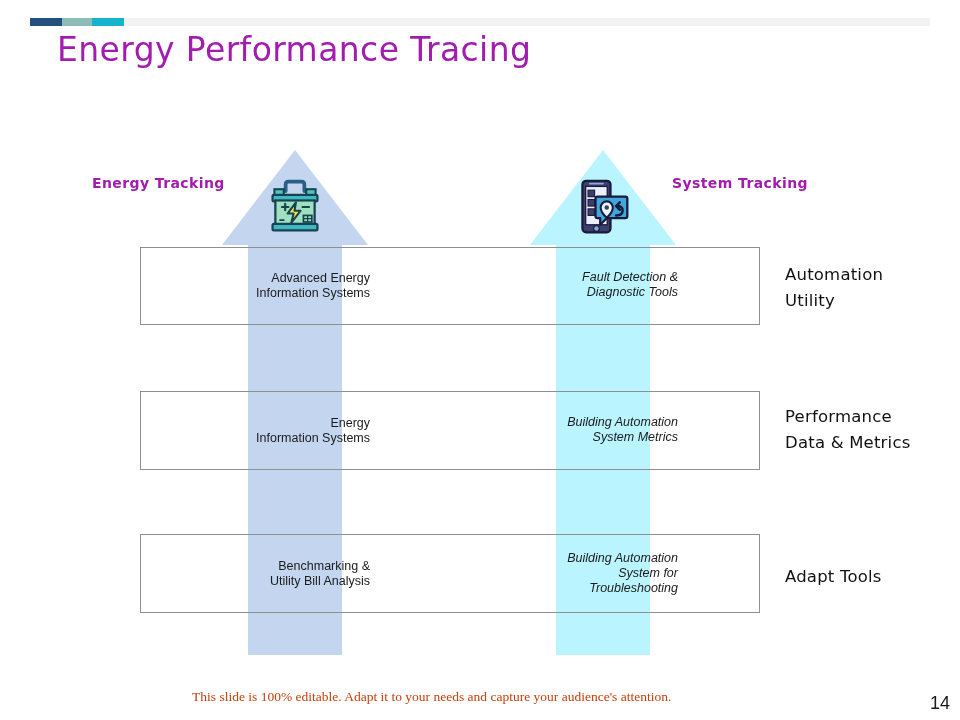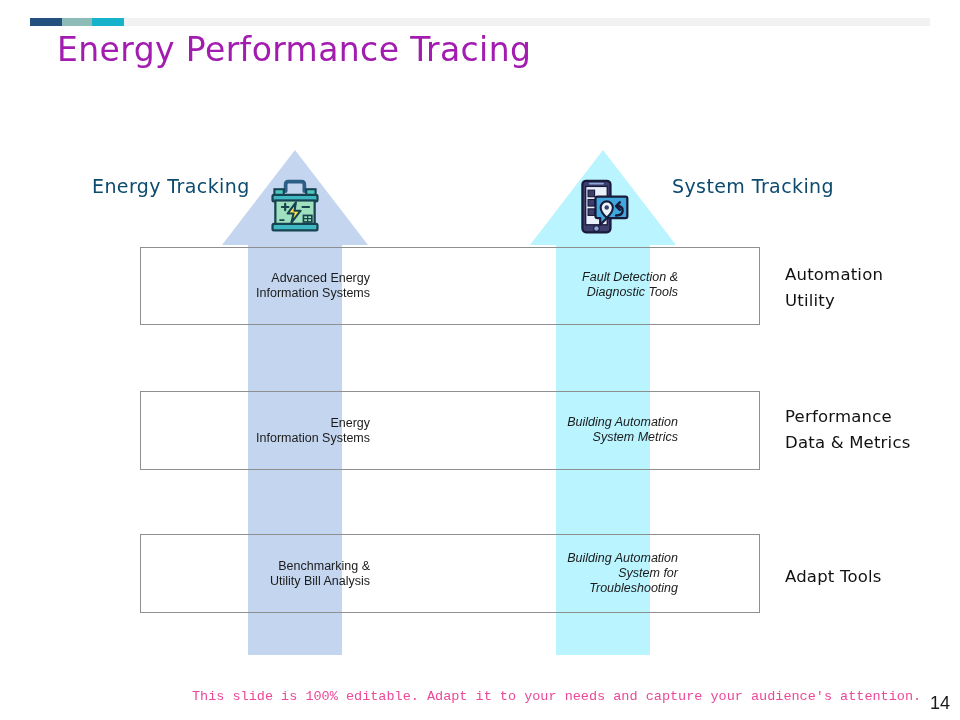--- a/index.html
+++ b/index.html
@@ -81,23 +81,23 @@
     width: 60px;
     height: 58px;
   }
   #icon-battery { left: 265px; }
   #icon-mobile  { left: 573px; }
 
   
   .col-caption {
     position: absolute;
     top: 175px;
-    font-size: 19px;
-    font-weight: normal;
-    color: #0c4a6e;
+    font-size: 14px;
+    font-weight: bold;
+    color: #a21caf;
     letter-spacing: 0.4px;
     white-space: nowrap;
   }
   #caption-energy { left: 92px; }
   #caption-system { left: 672px; }
 
   
   .row-box {
     position: absolute;
     left: 140px;
@@ -143,22 +143,22 @@
   #stage-0 { top: 262px; }
   #stage-1 { top: 404px; }
   #stage-2 { top: 564px; }
 
   
   #footer-note {
     position: absolute;
     left: 192px;
     top: 689px;
     font-size: 13.5px;
-    color: #ec4899;
-    font-family: Liberation Mono, monospace;
+    color: #c2410c;
+    font-family: Liberation Serif, serif;
     white-space: nowrap;
   }
   #page-number {
     position: absolute;
     left: 930px;
     top: 693px;
     font-size: 18px;
     color: #1a1a1a;
     font-family: "Liberation Sans", sans-serif;
   }

